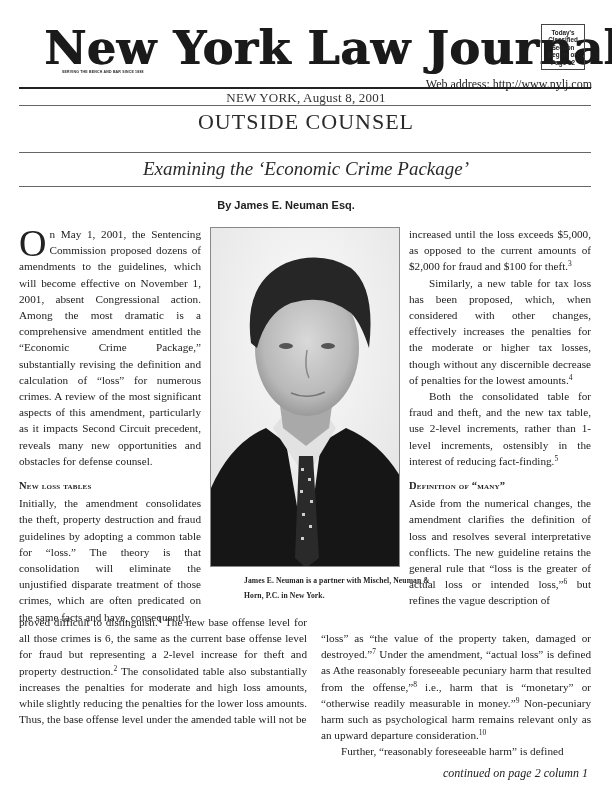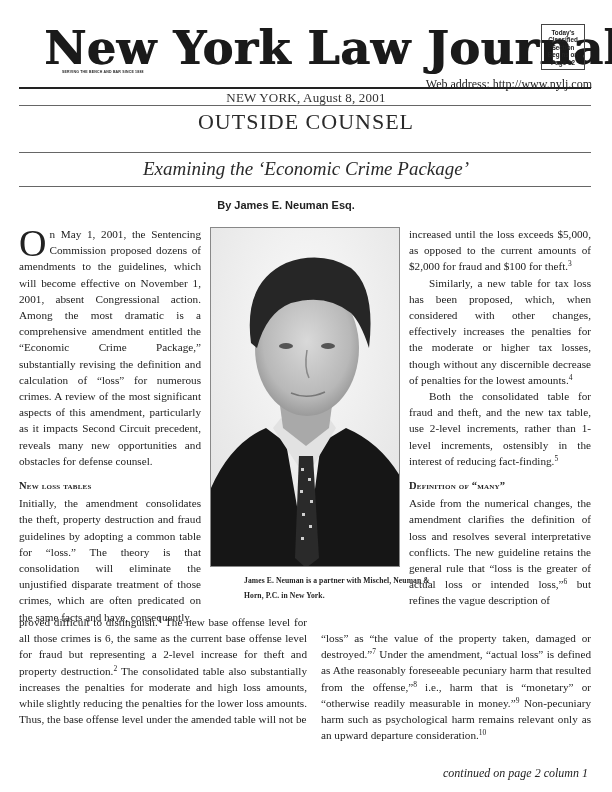--- a/index.html
+++ b/index.html
@@ -135,15 +135,18 @@
   <p class="subhead">Definition of “many”</p>
   <p>
     <span>Aside from the numerical changes, the amendment clarifies the definition of loss and resolves several interpretative conflicts. The new guideline retains the general rule that “loss is the greater of actual loss or intended loss,”</span><span class="sup">6</span><span> but refines the vague description of</span>
   </p>
 </div>
 
 <div class="col body-text" style="left:321px; top:630px; width:270px;">
   <p>
     <span>“loss” as “the value of the property taken, damaged or destroyed.”</span><span class="sup">7</span><span> Under the amendment, “actual loss” is defined as Athe reasonably foreseeable pecuniary harm that resulted from the offense,”</span><span class="sup">8</span><span> i.e., harm that is “monetary” or “otherwise readily measurable in money.”</span><span class="sup">9</span><span> Non-pecuniary harm such as psychological harm remains relevant only as an upward departure consideration.</span><span class="sup">10</span>
   </p>
+  <p class="indent">
+    <span>Further, “reasonably foreseeable harm” is defined</span>
+  </p>
 </div>
 
 <div class="continued">continued on page 2 column 1</div>
 
 </body></html>

